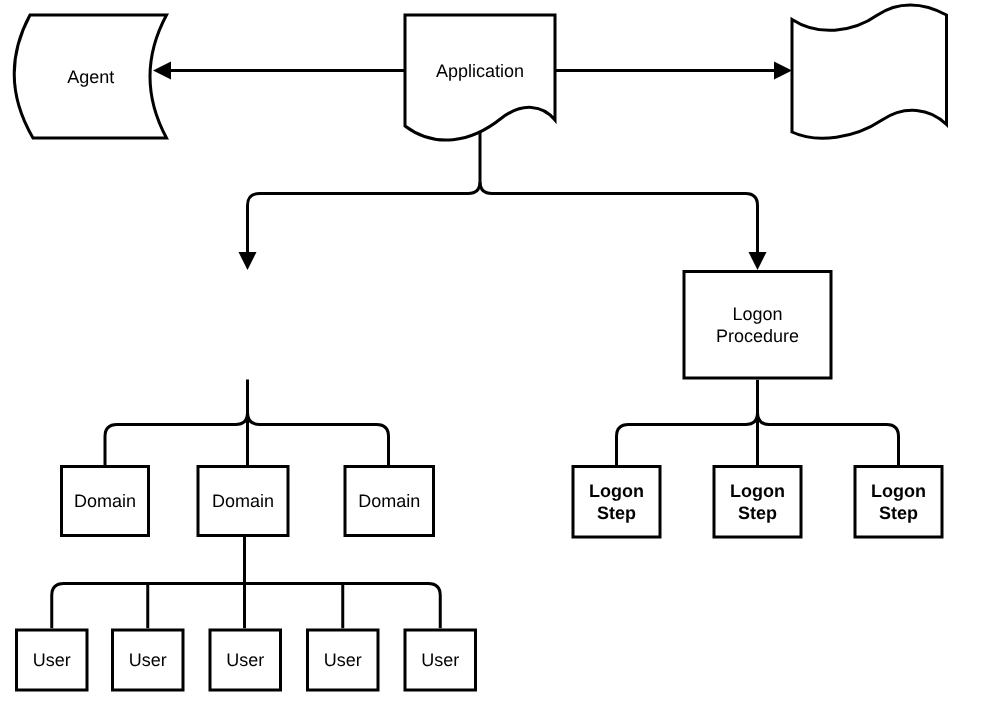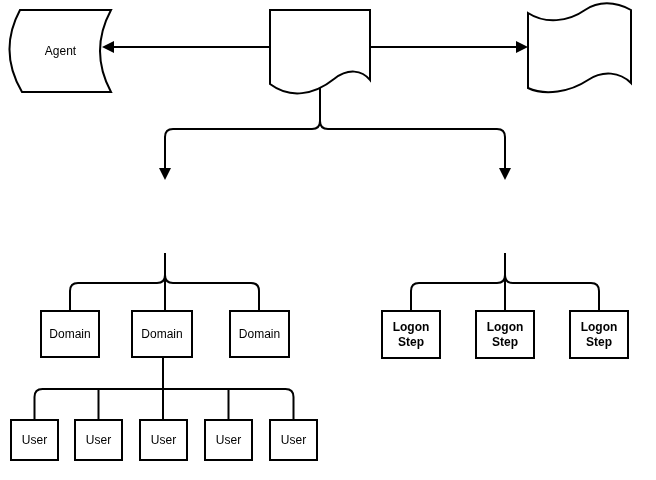--- a/index.html
+++ b/index.html
@@ -75,23 +75,29 @@
       <polygon points="528,47 516,41 516,53"></polygon>
       <polygon points="165,180 159,168 171,168"></polygon>
       <polygon points="505,180 499,168 511,168"></polygon>
     </g>
   </svg>
 
   <div class="node" style="left:10px; top:10px; width:101px; height:82px;">
     <span>Agent</span>
   </div>
 
+  <div class="node" style="left:270px; top:10px; width:100px; height:74px;">
+    <span>Application</span>
+  </div>
 
 
 
+  <div class="node rect" style="left:455px; top:180px; width:100px; height:73px;">
+    <span class="lbl-narrow-72">Logon Procedure</span>
+  </div>
 
   <div class="node rect" style="left:40px; top:310px; width:60px; height:48px;">
     <span>Domain</span>
   </div>
   <div class="node rect" style="left:131px; top:310px; width:62px; height:48px;">
     <span>Domain</span>
   </div>
   <div class="node rect" style="left:229px; top:310px; width:61px; height:48px;">
     <span>Domain</span>
   </div>

